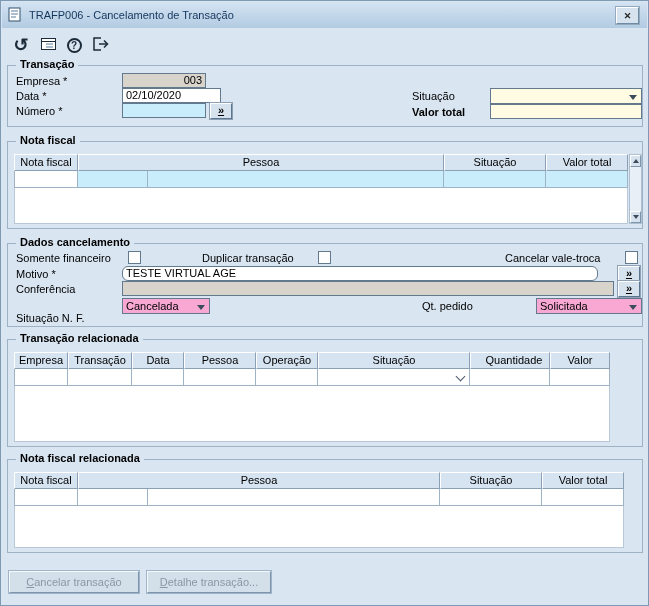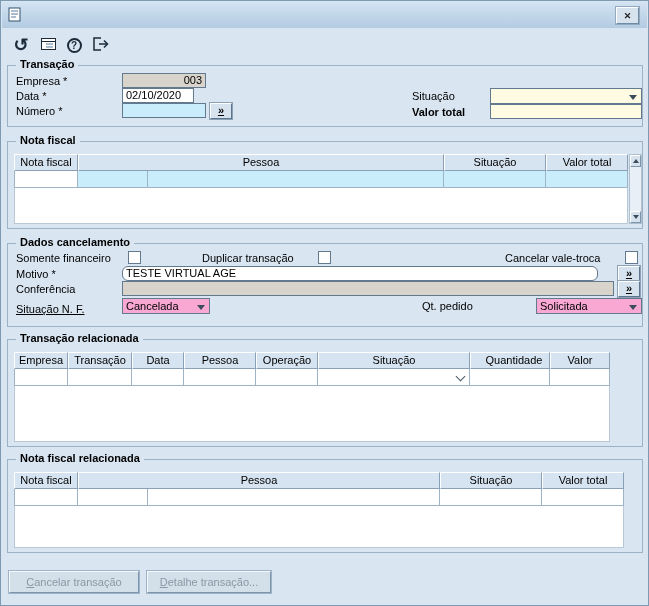--- a/index.html
+++ b/index.html
@@ -64,20 +64,21 @@
 
   <div class="titlebar">
     <span class="win-icon">
       <svg width="15" height="16" viewBox="0 0 15 16">
         <rect x="1" y="1" width="11" height="13" fill="#ffffff" stroke="#33506e"></rect>
         <line x1="3" y1="4" x2="10" y2="4" stroke="#5a7aa0"></line>
         <line x1="3" y1="7" x2="10" y2="7" stroke="#5a7aa0"></line>
         <line x1="3" y1="10" x2="8" y2="10" stroke="#5a7aa0"></line>
       </svg>
     </span>
+    <span class="title-text">TRAFP006 - Cancelamento de Transação</span>
   </div>
   <div class="close-btn">
     <span>✕</span>
   </div>
 
   <div class="tbtn" style="left:7px;">
     <span class="undo-glyph">↺</span>
   </div>
   <div class="tbtn" style="left:35px;">
     <span>
@@ -102,21 +103,21 @@
         <path d="M13 4.5 L16.5 8 L13 11.5" fill="none" stroke="#1c2b3a" stroke-width="1.5"></path>
       </svg>
     </span>
   </div>
 
   <div class="grp" style="left:6px;top:64px;width:636px;height:62px;">
     <span class="legend">Transação</span>
     <span class="lbl" style="left:8px;top:9px;">Empresa *</span>
     <div class="fld gray right" style="left:114px;top:7px;width:84px;">003</div>
     <span class="lbl" style="left:8px;top:24px;">Data *</span>
-    <div class="fld" style="left:114px;top:22px;width:72px;">02/10/2020</div>
+    <div class="fld" style="left:114px;top:22px;width:99px;">02/10/2020</div>
     <span class="lbl" style="left:8px;top:39px;">Número *</span>
     <div class="fld cyan" style="left:114px;top:37px;width:84px;"></div>
     <div class="lkp" style="left:202px;top:37px;">»</div>
     <span class="lbl" style="left:404px;top:24px;">Situação</span>
     <div class="combo yellow" style="left:482px;top:22px;width:152px;">
       <span></span>
       <span class="tri"></span>
     </div>
     <span class="lbl bold" style="left:404px;top:40px;">Valor total</span>
     <div class="fld yellow" style="left:482px;top:38px;width:152px;"></div>
@@ -158,21 +159,21 @@
     <div class="cb" style="left:617px;top:7px;"></div>
 
     <span class="lbl" style="left:8px;top:24px;">Motivo *</span>
     <div class="fld" style="left:114px;top:22px;width:476px;border-radius:6px;">TESTE VIRTUAL AGE</div>
     <div class="lkp" style="left:610px;top:22px;">»</div>
 
     <span class="lbl" style="left:8px;top:39px;">Conferência</span>
     <div class="fld gray" style="left:114px;top:37px;width:492px;"></div>
     <div class="lkp" style="left:610px;top:37px;">»</div>
 
-    <span class="lbl" style="left:8px;top:59px;text-decoration:underline;">Situação N. F.</span>
+    <span class="lbl" style="left:8px;top:68px;">Situação N. F.</span>
     <div class="combo" style="left:114px;top:54px;width:88px;">
       <span>Cancelada</span>
       <span class="tri"></span>
     </div>
     <span class="lbl" style="left:414px;top:56px;">Qt. pedido</span>
     <div class="combo" style="left:528px;top:54px;width:106px;">
       <span>Solicitada</span>
       <span class="tri"></span>
     </div>
   </div>

